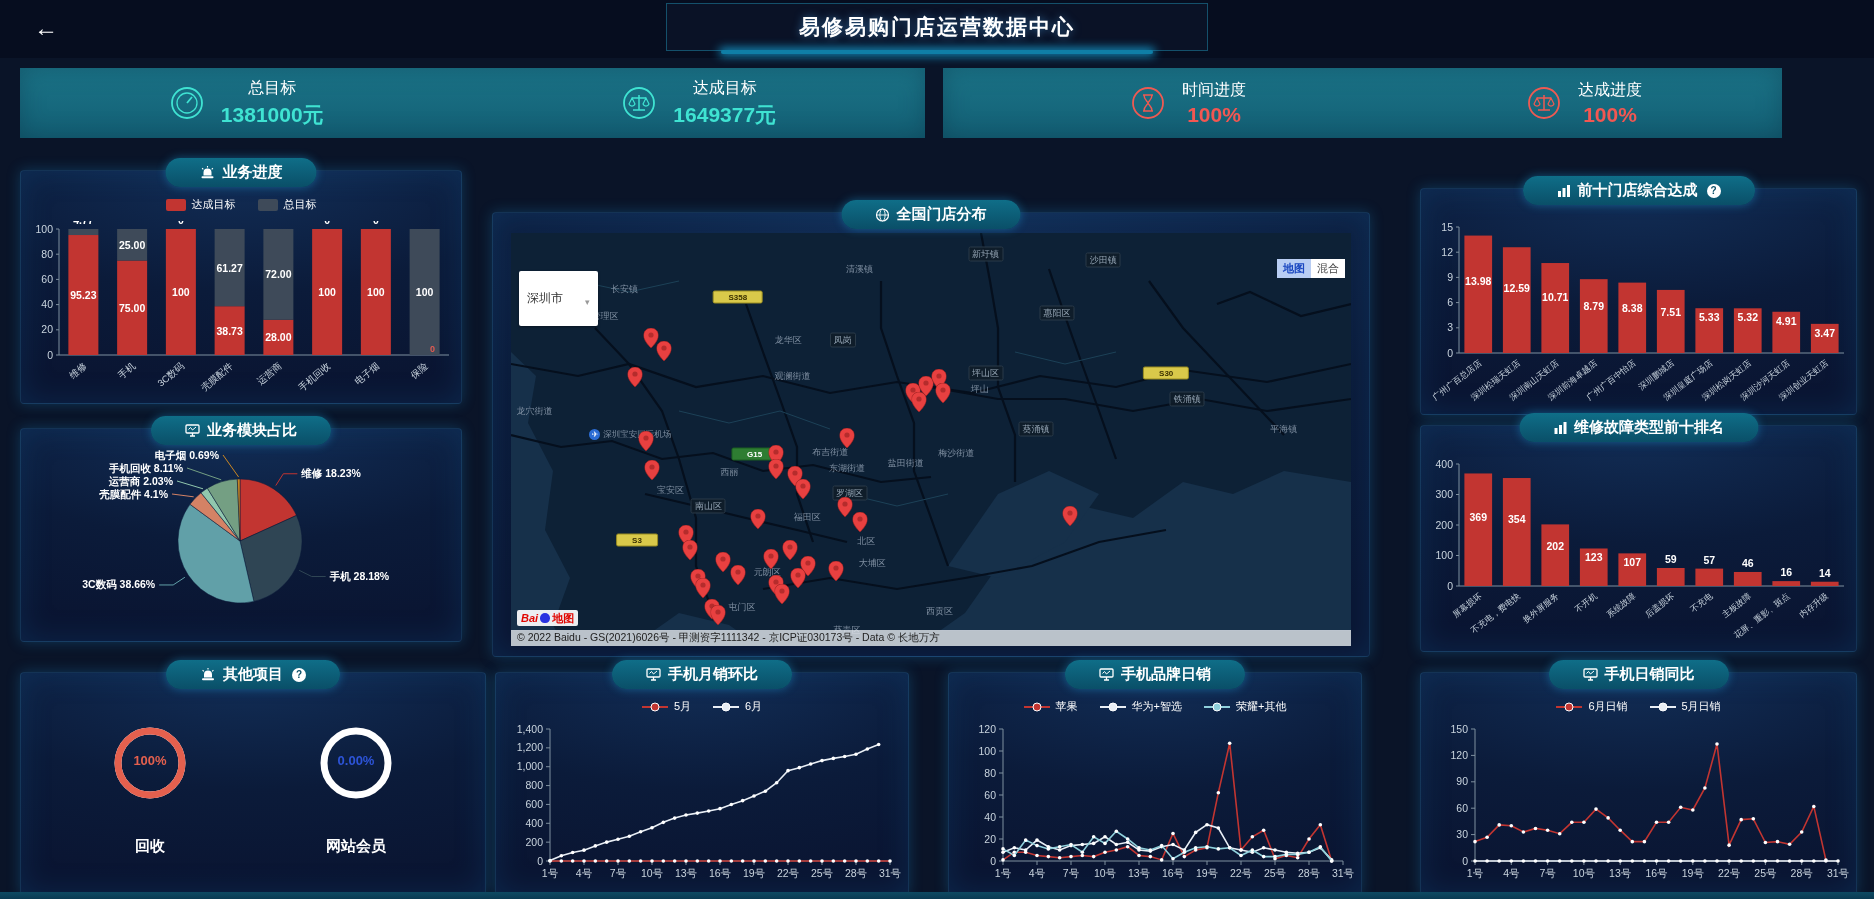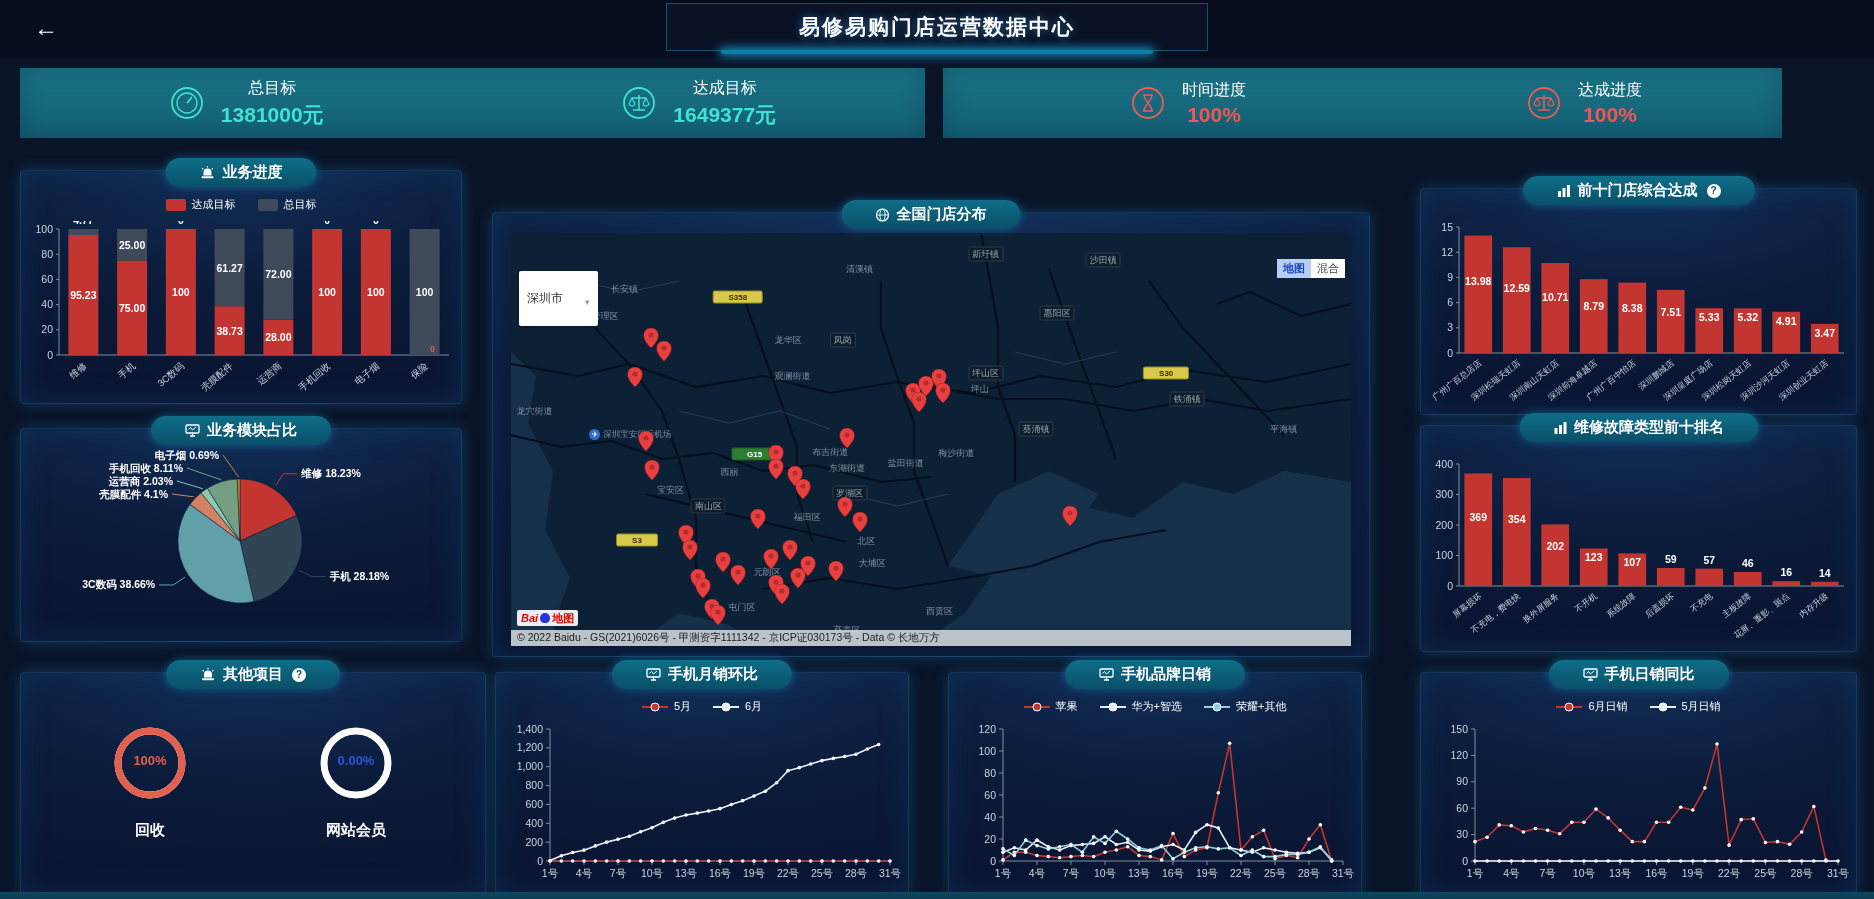--- a/index.html
+++ b/index.html
@@ -34,21 +34,21 @@
   .qbadge{display:inline-flex;width:14px;height:14px;border-radius:50%;background:#fff;color:#0a4f68;
     font-size:10px;font-weight:bold;align-items:center;justify-content:center;margin-left:2px;cursor:pointer;}
   .cbody{position:absolute;left:2px;right:2px;}
   .legend{position:absolute;top:26px;left:0;width:100%;display:flex;justify-content:center;gap:22px;z-index:4;}
   .leg-item{display:flex;align-items:center;gap:6px;color:#fff;font-size:11px;cursor:pointer;}
   .leg-sw{width:20px;height:12px;border-radius:2px;display:inline-block;}
   
   #rings{position:absolute;top:48px;left:0;width:100%;display:flex;justify-content:space-around;padding:0 26px;box-sizing:border-box;}
   .ring-item{position:relative;width:100px;text-align:center;}
   .ring-pct{position:absolute;top:32px;left:0;width:100%;text-align:center;font-size:13px;font-weight:bold;}
-  .ring-label{margin-top:12px;color:#fff;font-size:15px;font-weight:bold;}
+  .ring-label{margin-top:28px;color:#fff;font-size:15px;font-weight:bold;}
   
   #map{position:absolute;left:18px;top:20px;width:840px;height:413px;background:#0d2136;overflow:hidden;cursor:grab;}
   #mapSvg{position:absolute;left:0;top:0;}
   #mapLabels{position:absolute;left:0;top:0;width:100%;height:398px;}
   .mlabel{position:absolute;transform:translate(-50%,-50%);color:#7e8ea0;font-size:9px;white-space:nowrap;}
   .mlabel.boxed{background:rgba(16,28,40,.85);border:1px solid #2a3a48;color:#93a3b2;padding:0 3px;border-radius:2px;}
   .mbadge{position:absolute;transform:translate(-50%,-50%);background:#d9c94a;color:#3a3000;font-size:8px;
     font-weight:bold;padding:1px 15px;border-radius:2px;border:1px solid #9a8d20;}
   .mbadge.green{background:#2e7d32;color:#fff;border-color:#1b5e20;}
   .pin{position:absolute;transform:translate(-50%,-100%);width:15px;height:20px;cursor:pointer;}

